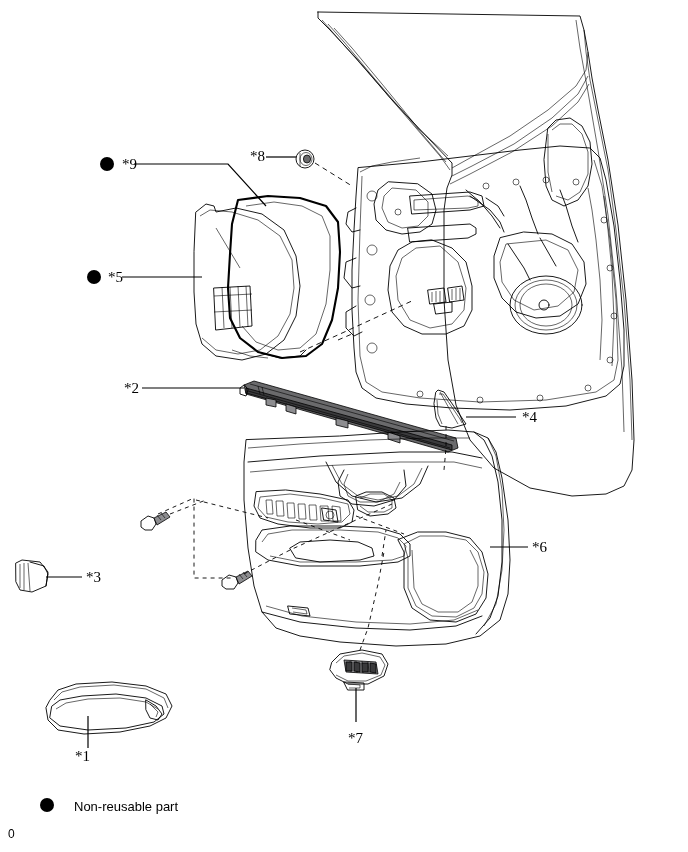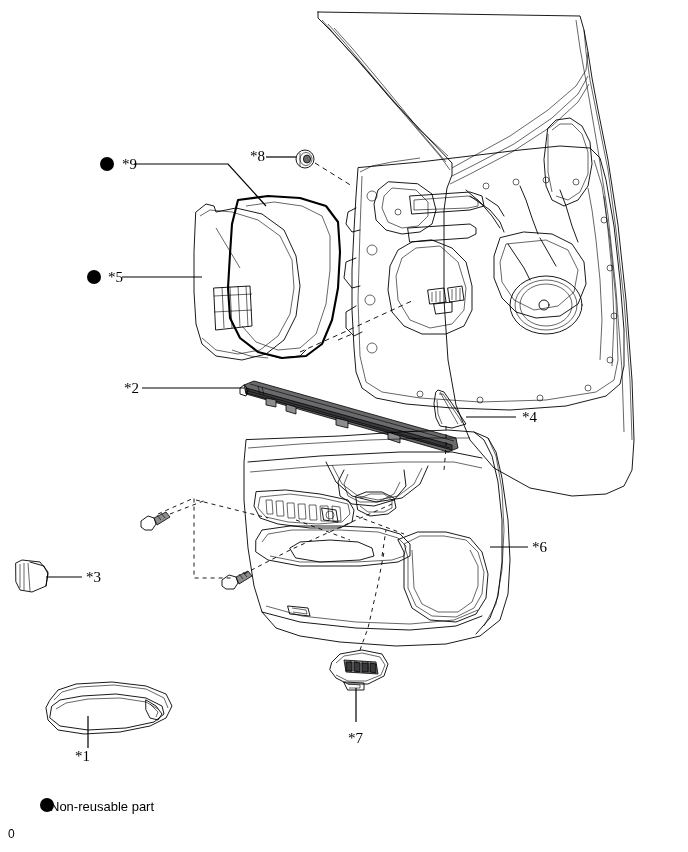--- a/index.html
+++ b/index.html
@@ -339,17 +339,17 @@
   <div class="lbl" style="left:108px;top:270px;">*5</div>
   <div class="lbl" style="left:532px;top:540px;">*6</div>
   <div class="lbl" style="left:348px;top:731px;">*7</div>
   <div class="lbl" style="left:250px;top:149px;">*8</div>
   <div class="lbl" style="left:122px;top:157px;">*9</div>
 
   <div class="bullet" style="left:100px;top:157px;"></div>
   <div class="bullet" style="left:87px;top:270px;"></div>
 
   <div class="bullet" style="left:40px;top:798px;"></div>
-  <div class="legend" style="left:50px;top:799px;">Non-reusable part</div>
+  <div class="legend" style="left:74px;top:799px;">Non-reusable part</div>
 
   <div class="corner" style="left:8px;top:827px;">0</div>
 
 </div>
 
 </body></html>

